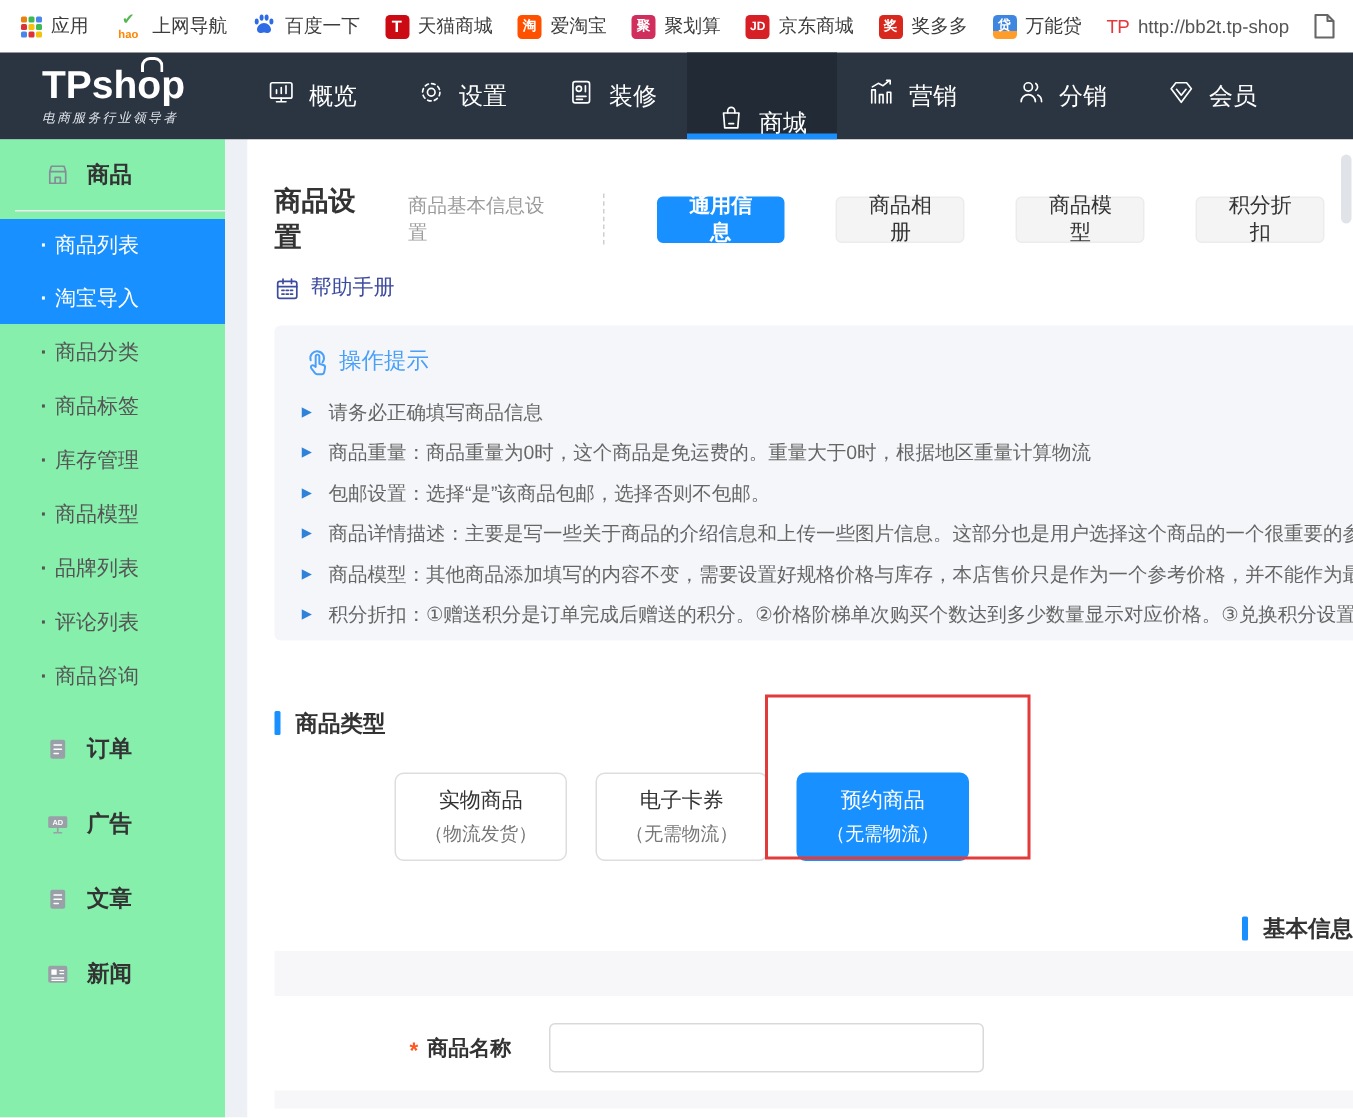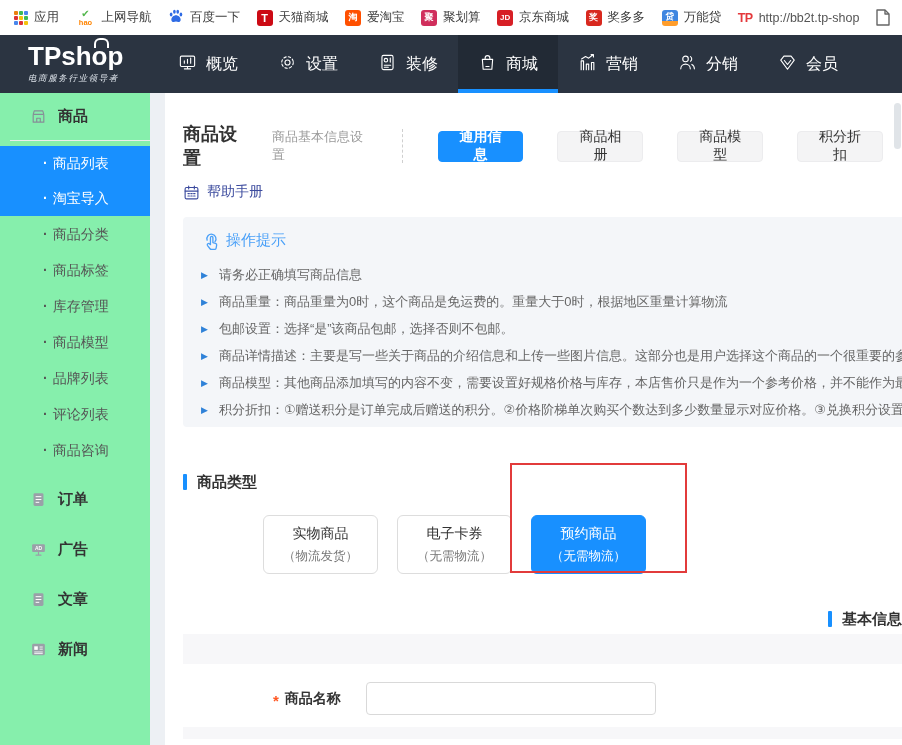--- a/index.html
+++ b/index.html
@@ -19,47 +19,47 @@
   .hao b { color:#52b74c; font-size:10px; }
   .hao i { color:#ff8400; font-size:7.5px; font-weight:bold; font-style:normal; }
   .fav { width:16px; height:16px; border-radius:3px; color:#fff; font-weight:bold;
     display:flex; align-items:center; justify-content:center; font-size:9px; flex-shrink:0; }
   .fav-tmall { background:#cc0a14; font-size:11px; }
   .fav-taobao { background:#ff5000; }
   .fav-juhuasuan { background:#d02e5c; }
   .fav-jd { background:#d71f26; font-size:8px; }
   .fav-jiang { background:#d8281e; }
   .fav-dai { background:linear-gradient(#3f86e0 68%, #ff9d2b 68%); align-items:flex-start; padding-top:1px; font-size:8.5px; }
-  .tp-mark { color:#e4393c; font-weight:700; font-size:12.5px; letter-spacing:-0.5px; }
+  .tp-mark { color:#e4393c; font-weight:400; font-size:12.5px; letter-spacing:-0.5px; }
   
   .appheader { height:58px; background:#2b3441; display:flex; align-items:stretch; }
   .logo { width:158px; padding-left:28px; display:flex; flex-direction:column; justify-content:center; }
   .logo-title { color:#fff; font-size:26px; font-weight:800; line-height:1; position:relative; width:max-content; }
   .logo-title::after { content:""; position:absolute; width:11px; height:8px; border:2px solid #fff;
     border-bottom:none; border-radius:6px 6px 0 0; right:14px; top:-5px; }
   .logo-slogan { color:#dfe5ec; font-size:8.5px; letter-spacing:1.6px; margin-top:4px;
     font-family:"DejaVu Serif",serif; font-style:italic; }
   .nav { display:flex; }
   .nav-item { display:flex; align-items:center; gap:9px; padding:0 20px; color:#fff;
     font-size:16px; cursor:pointer; }
-  .nav-item.active { background:#222a35; box-shadow: inset 0 -4px 0 #1890ff; }
+  .nav-item.active { background:#222a35; box-shadow: inset 0 -4px 0 #1890ff; align-items: flex-end; }
   .nav-item svg { width:19px; height:19px; stroke:#fff; fill:none; stroke-width:1.4;
     stroke-linecap:round; stroke-linejoin:round; }
   
   .layout { display:flex; height:652px; }
   .sidebar { width:150px; flex-shrink:0; background:#86efac; }
   .gutter { width:15px; flex-shrink:0; background:#edf0f4; }
   .main { flex:1; background:#fff; position:relative; overflow:hidden; padding-left:18px; }
   
   .side-head { display:flex; align-items:center; gap:11px; padding-left:30px; height:47px;
     font-size:15px; font-weight:bold; color:#333; cursor:pointer; }
   .side-head.tall { height:50px; }
   .side-head svg { width:17px; height:17px; flex-shrink:0; }
   .side-divider { border-bottom:1px solid #ececec; margin-left:10px; margin-bottom:5px; }
-  .side-item { height:35px; line-height:35px; padding-left:43px; font-size:14px; color:#555; cursor:pointer; }
+  .side-item { height:35px; line-height:35px; padding-left:27px; font-size:14px; color:#555; cursor:pointer; }
   .side-item::before { content:"·"; font-weight:bold; margin-right:5px; }
   .side-item.plain { height:36px; line-height:36px; }
   .side-group-active { background:#1890ff; }
   .side-group-active .side-item { color:#fff; }
   .side-spacer { height:6px; }
   
   .page-head { margin-top:37px; display:flex; align-items:center; height:32px;gap:15px; }
   .page-title { font-size:18px; font-weight:bold; color:#333; }
   .page-subtitle { font-size:13px; color:#9b9b9b; margin-left:10px; }
   .head-divider { height:34px; border-left:1px dashed #cfcfcf; margin:0 20px 0 22px; }

